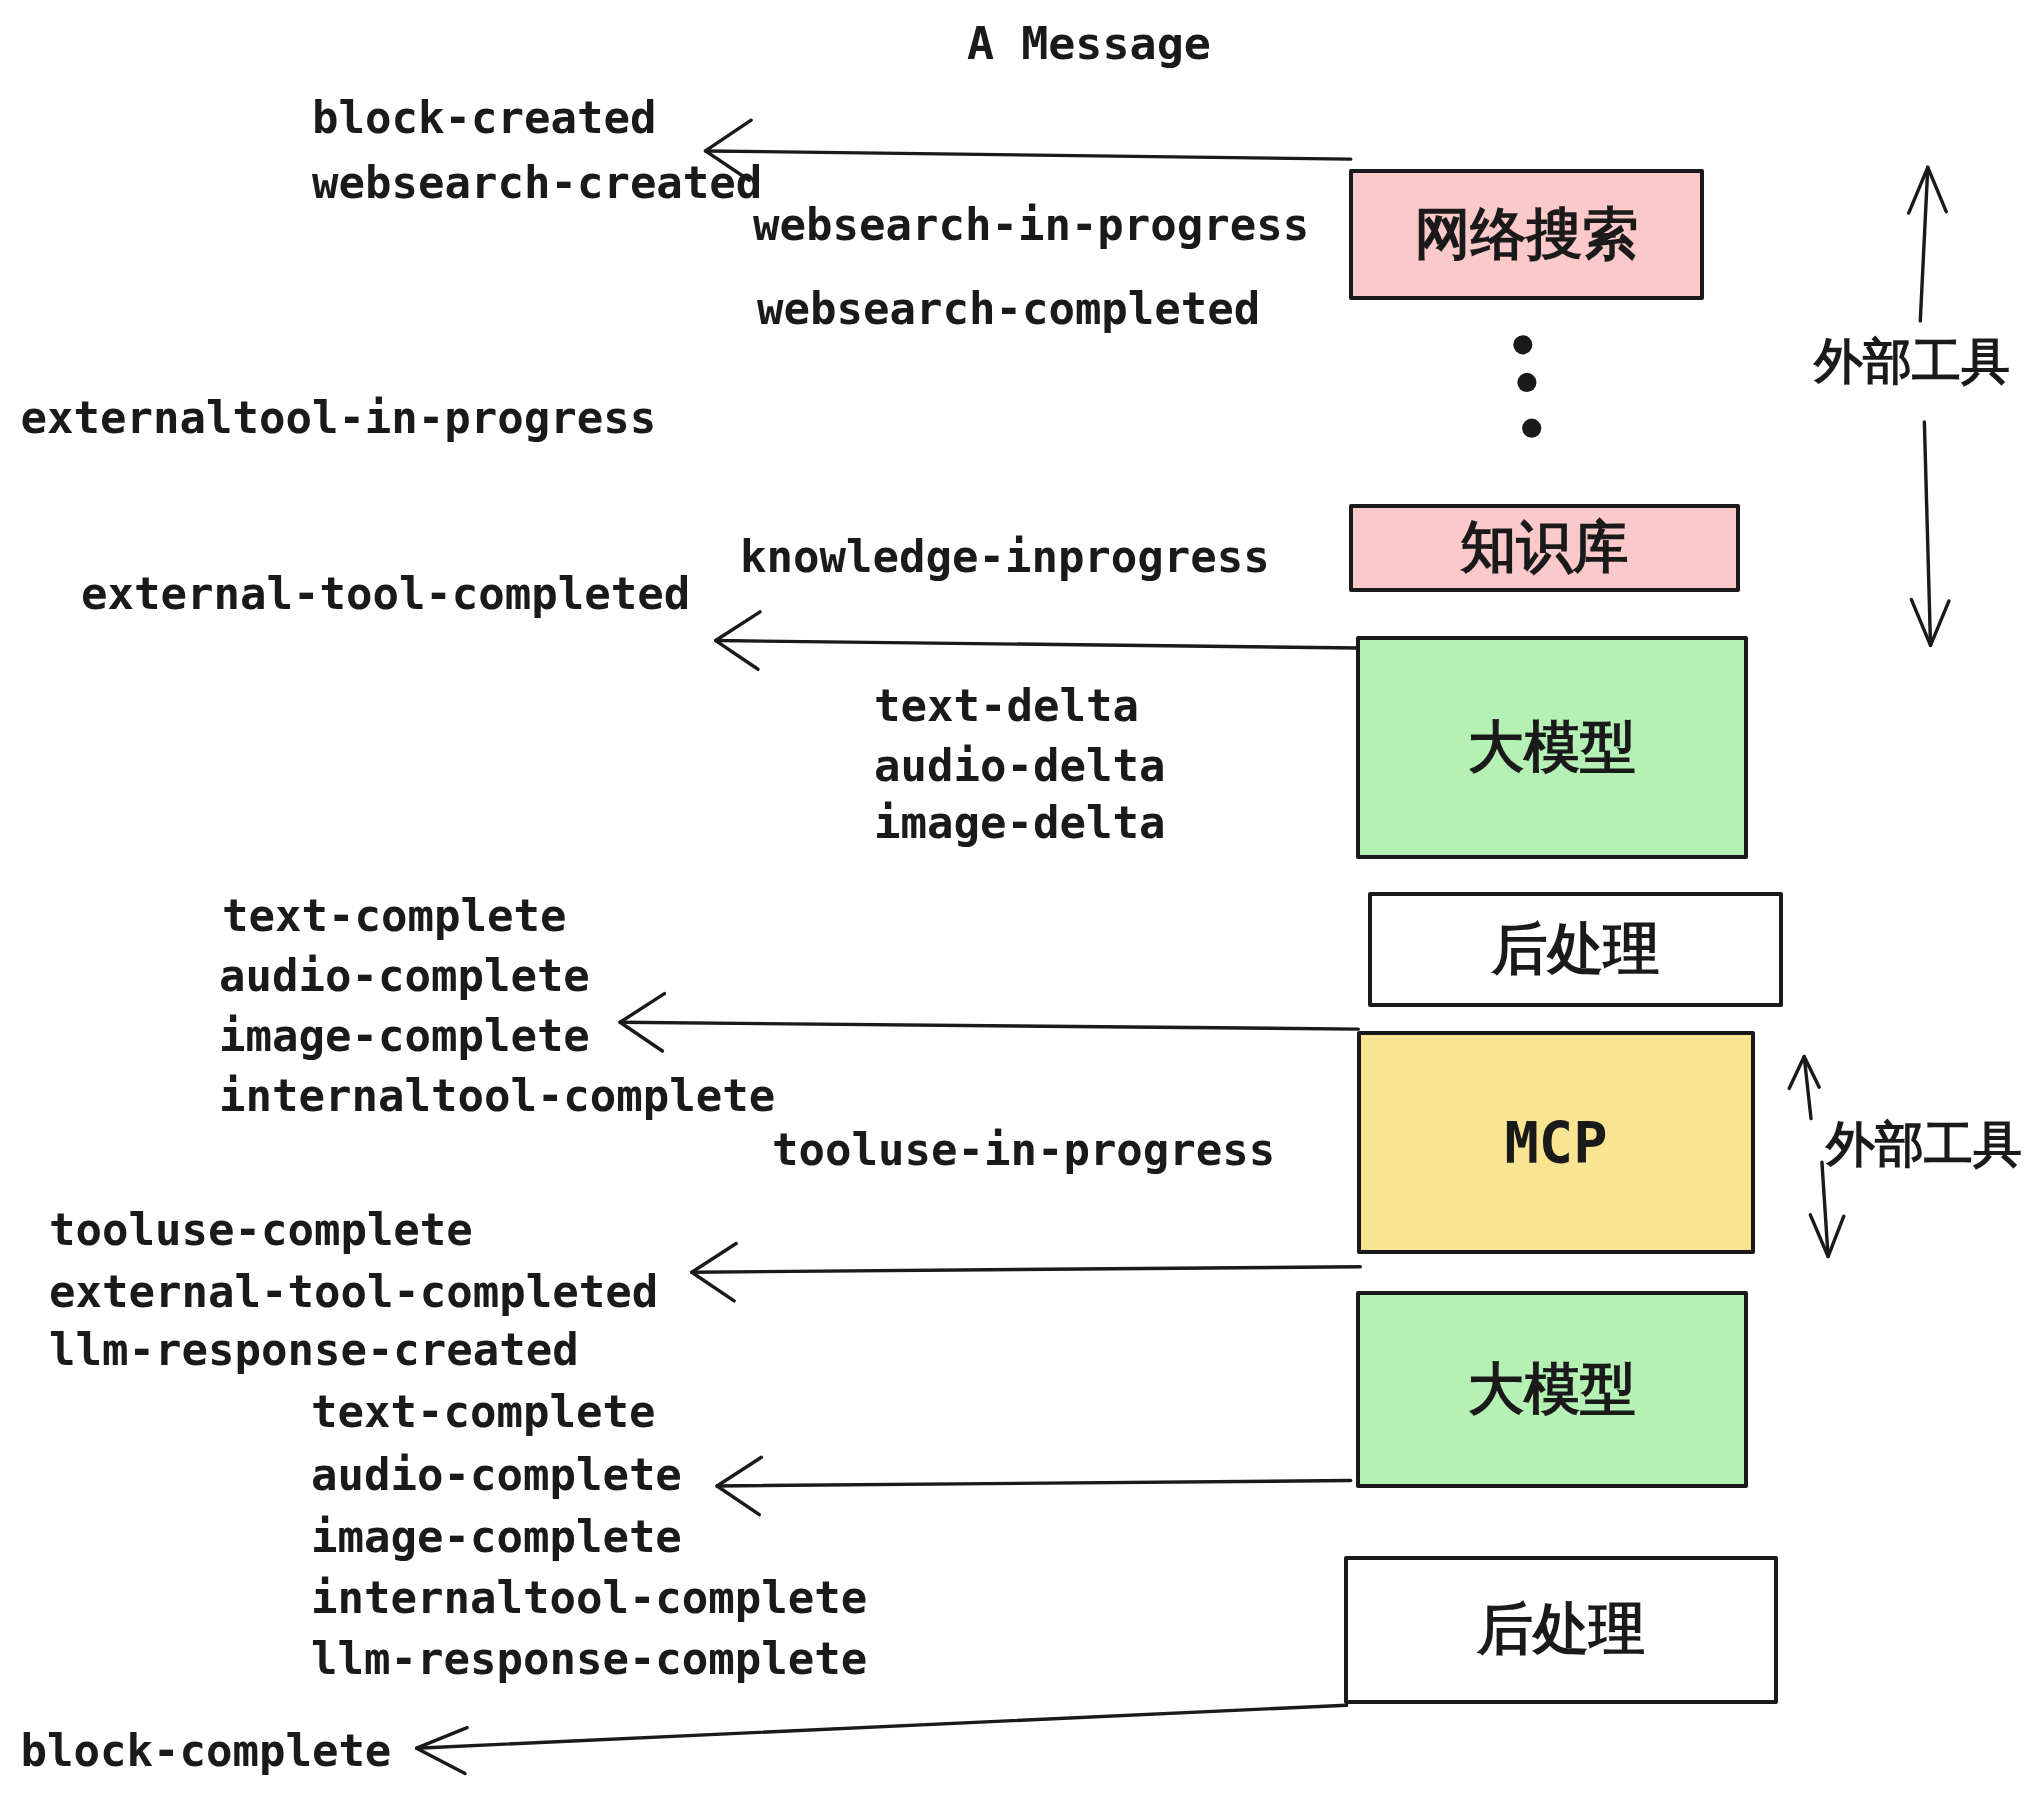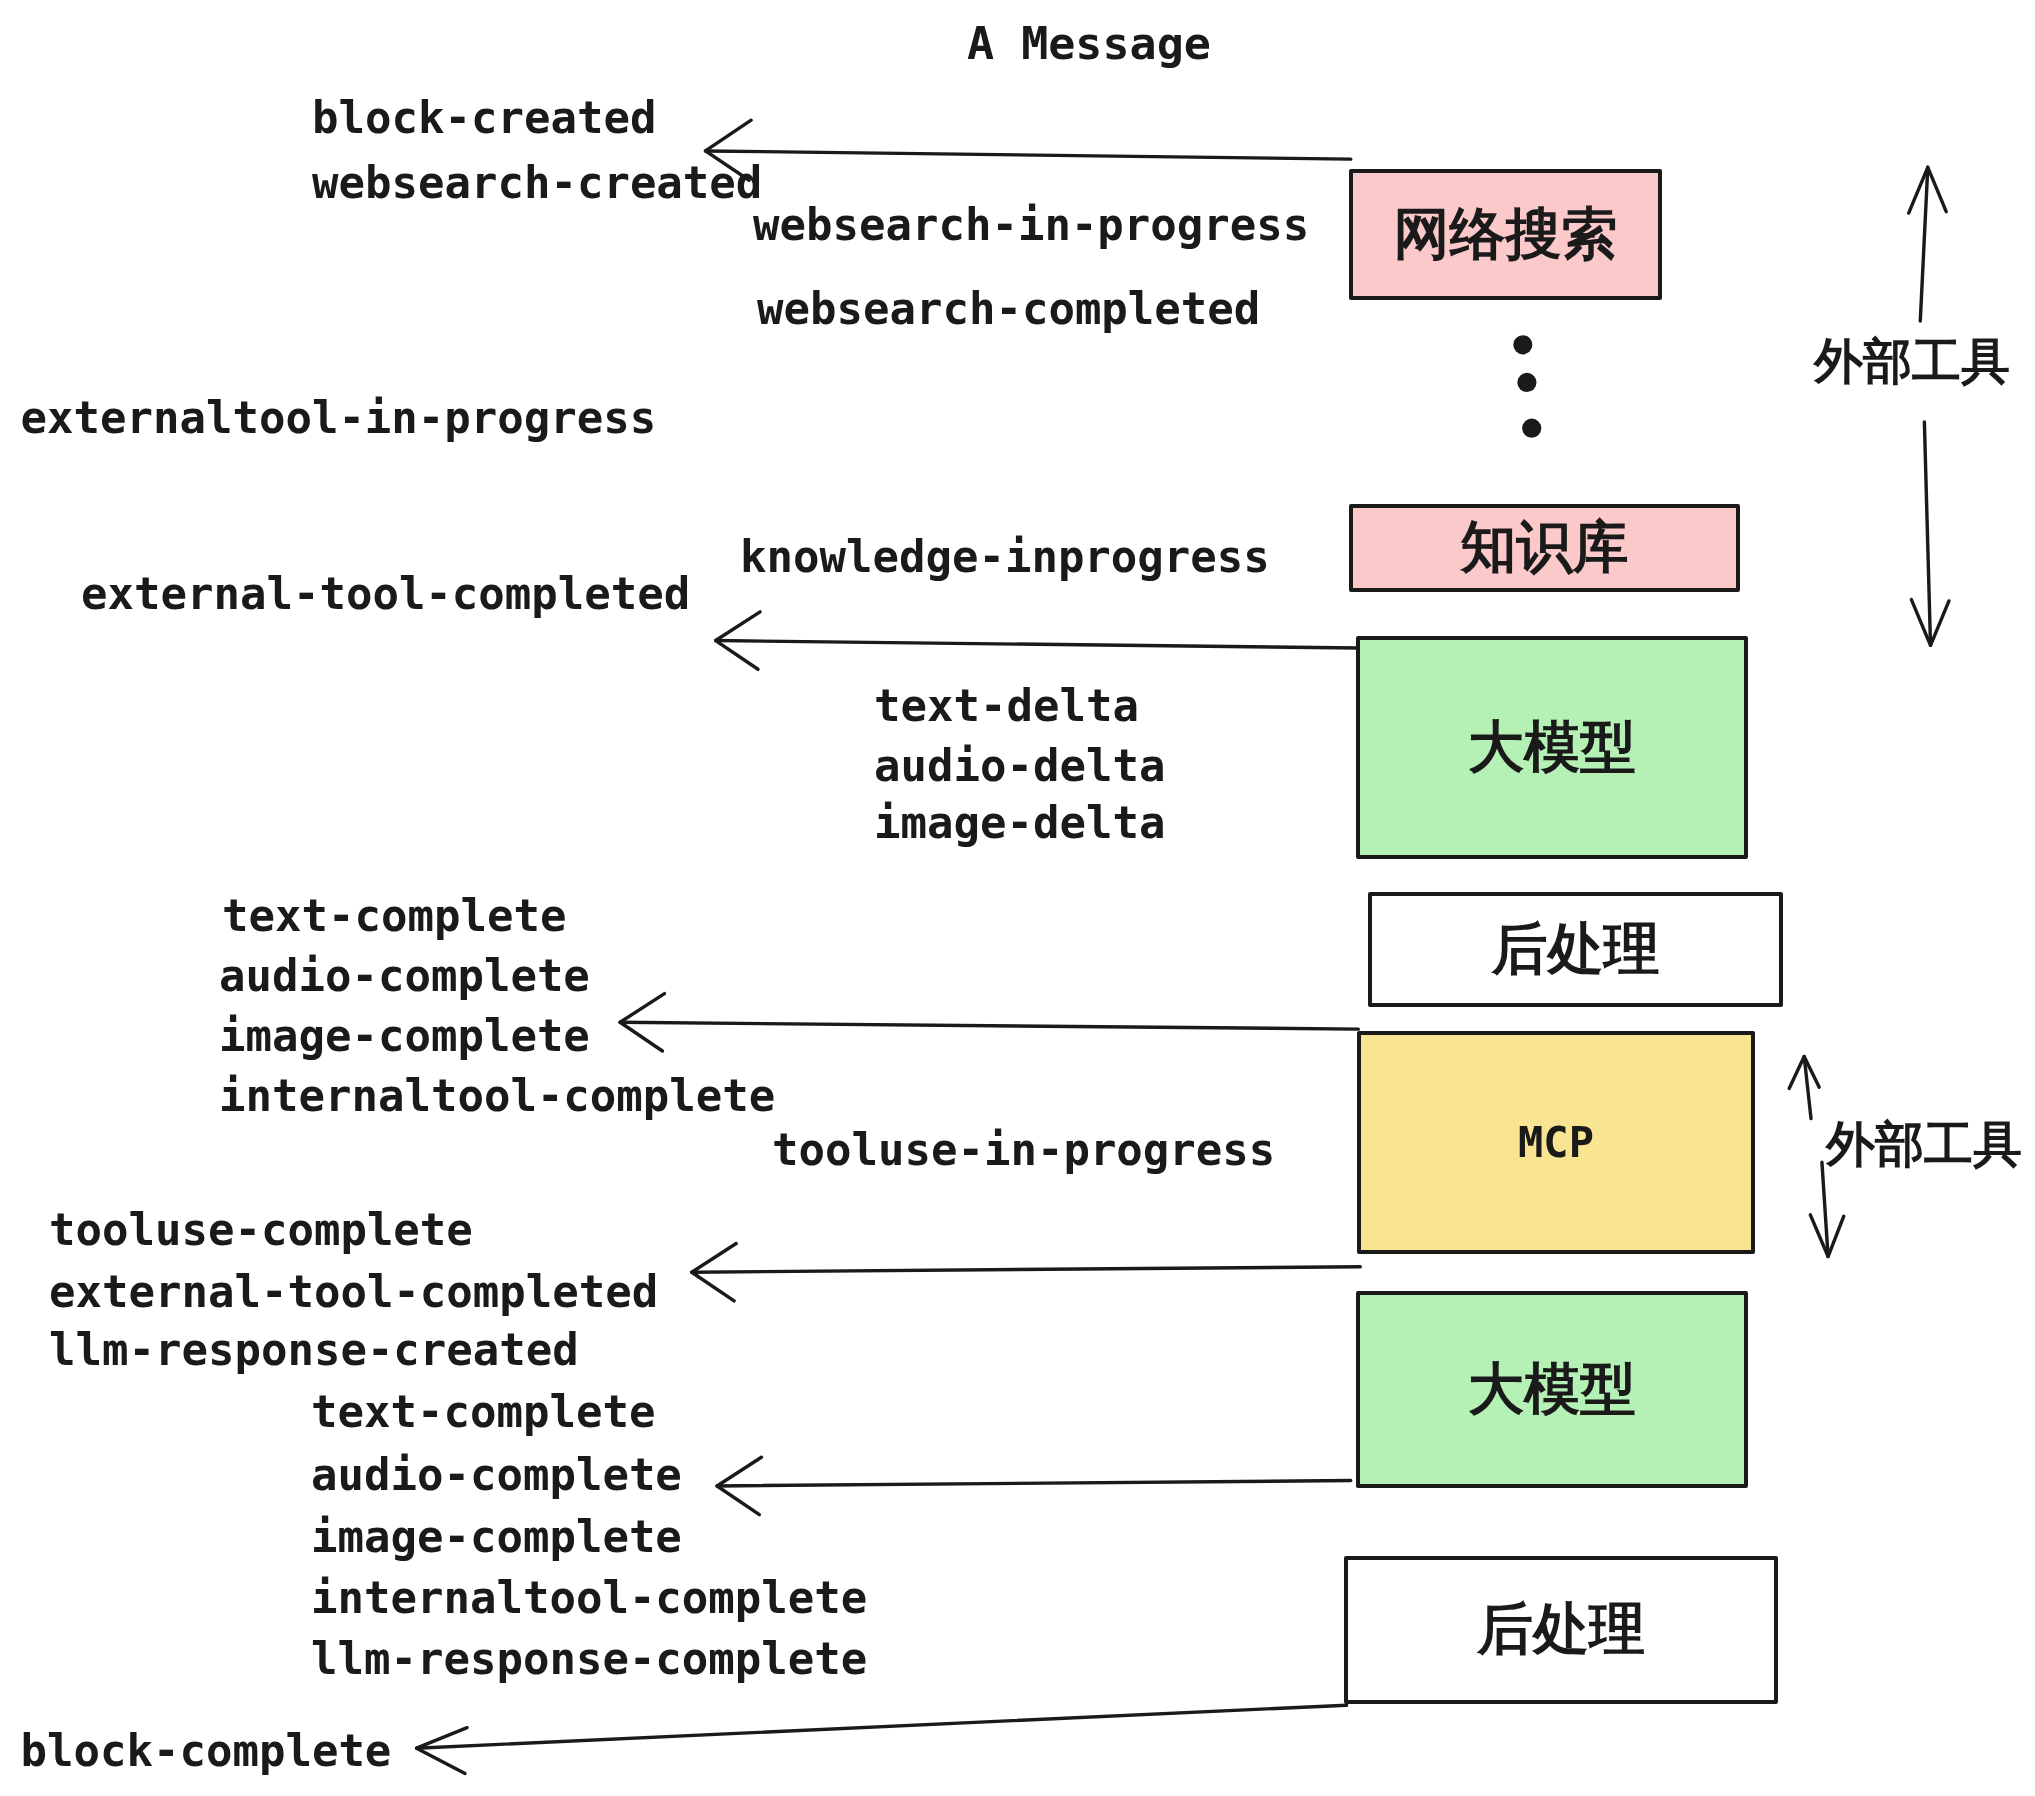--- a/index.html
+++ b/index.html
@@ -10,21 +10,21 @@
       font-size:44px;line-height:1;white-space:nowrap;color:#1a1a1a;transform:translateY(-50%);}
   .title{position:absolute;z-index:2;font-family:"DejaVu Sans Mono",monospace;font-weight:bold;
       font-size:45px;white-space:nowrap;color:#1a1a1a;}
   .box{position:absolute;z-index:2;box-sizing:border-box;border:4.1px solid #1a1a1a;border-radius:2px;
       display:flex;align-items:center;justify-content:center;
       font-family:"Liberation Sans",sans-serif;font-size:56px;font-weight:600;color:#1a1a1a;}
   .box.pink{background:#FBC9C9;}
   .box.green{background:#B5F1B5;}
   .box.yellow{background:#F8E491;}
   .box.white{background:#FFFFFF;}
-  .box.mono{font-family:"DejaVu Sans Mono",monospace;font-weight:bold;font-size:42px;}
+  .box.mono{font-family:"DejaVu Sans Mono",monospace;font-weight:bold;font-size:57px;}
   .side-label{position:absolute;z-index:2;font-family:Liberation Serif, serif;
       font-size:49px;font-weight:600;white-space:nowrap;color:#1a1a1a;transform:translateY(-50%);}
 </style>
 </head>
 <body>
 
 <div id="canvas">
 
   <svg id="arrows" width="2035" height="1796" viewBox="0 0 2980 2630" fill="none" stroke="#1a1a1a" stroke-width="5" stroke-linecap="round" stroke-linejoin="round">
 
@@ -78,21 +78,21 @@
 
     <g fill="#1a1a1a" stroke="none">
       <circle cx="2230" cy="505" r="14"></circle>
       <circle cx="2236" cy="560" r="14"></circle>
       <circle cx="2243" cy="627" r="14"></circle>
     </g>
   </svg>
 
   <div class="title" style="left:967px;top:17px">A Message</div>
 
-  <div class="box pink" style="left:1349px;top:169px;width:313px;height:131px">
+  <div class="box pink" style="left:1349px;top:169px;width:355px;height:131px">
     <span>网络搜索</span>
   </div>
   <div class="box pink" style="left:1349px;top:504px;width:391px;height:88px">
     <span>知识库</span>
   </div>
   <div class="box green" style="left:1356px;top:636px;width:392px;height:223px">
     <span>大模型</span>
   </div>
   <div class="box white" style="left:1368px;top:892px;width:415px;height:115px">
     <span>后处理</span>

